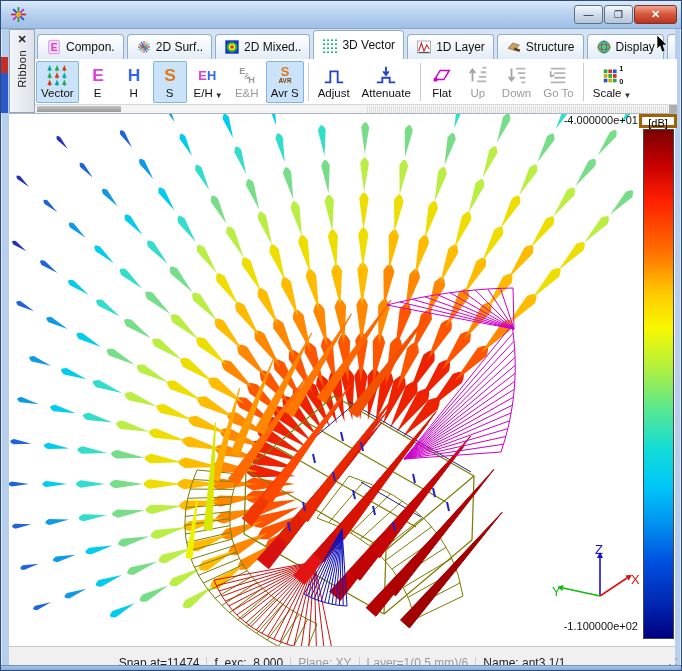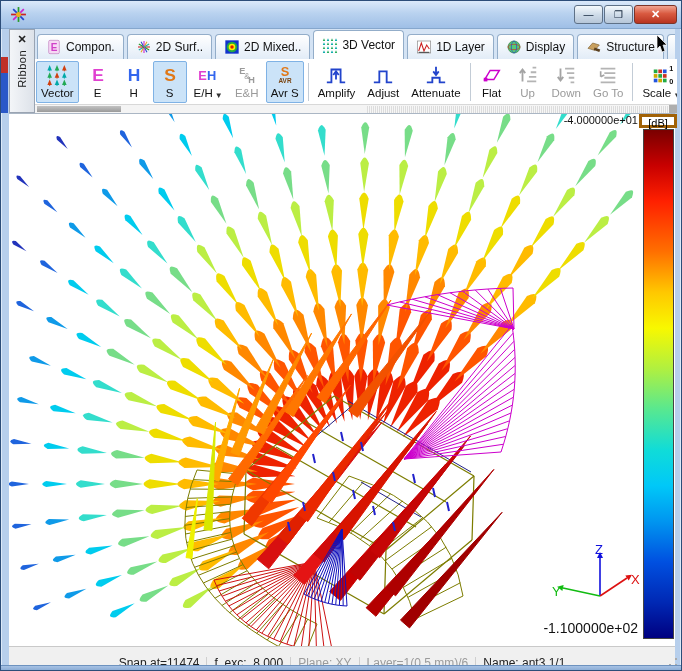--- a/index.html
+++ b/index.html
@@ -52,21 +52,21 @@
     background:repeating-linear-gradient(90deg,#dcdcdc 0 1px,#f6f6f6 1px 2px);}
   .hcap{position:absolute;right:0;top:0;width:8px;height:8px;background:#aeaeae;}
   
   .canvas{position:absolute;left:8px;top:112px;width:666px;height:533px;background:#fff;
     border-top:1px solid #aab6c4;box-sizing:border-box;}
   .canvas svg{position:absolute;left:0;top:0;}
   .cb-unit{position:absolute;right:-2px;top:0px;width:38px;height:14px;border:3px solid #a16207;
     background:#fff;font-size:11px;text-align:center;line-height:13px;box-sizing:border-box;}
   .cbar{position:absolute;right:1px;top:15px;width:31px;height:510px;border:1px solid #444;box-sizing:border-box;}
   .cb-max{position:absolute;right:37px;top:0;font-size:11px;color:#111;}
-  .cb-min{position:absolute;right:37px;top:506px;font-size:14px;color:#111;}
+  .cb-min{position:absolute;right:37px;top:506px;font-size:11px;color:#111;}
   
   .statusbar{position:absolute;left:8px;top:645px;width:666px;height:33px;background:#f0f0f0;
     border-top:1px solid #c9c9c9;box-sizing:border-box;display:flex;align-items:center;justify-content:center;}
   .sitem{font-size:12px;color:#222;white-space:pre;padding:0 7px;}
   .sitem.muted{color:#9b9b9b;}
   .ssep{width:1px;height:13px;background:#cfcfcf;}
   .grip{position:absolute;right:2px;bottom:2px;width:12px;height:12px;
     background:radial-gradient(circle at 9px 3px,#aaa 1px,transparent 1.5px),
                radial-gradient(circle at 9px 9px,#aaa 1px,transparent 1.5px),
                radial-gradient(circle at 3px 9px,#aaa 1px,transparent 1.5px);}
@@ -161,32 +161,32 @@
         <div class="tab">
           <span class="tabicon"><svg width="16" height="16" viewBox="0 0 24 24">
               <rect x="2" y="3" width="20" height="18" fill="#fff" stroke="#888"></rect>
               <path d="M4 18 L8 6 L12 18 L16 9 L20 15" stroke="#cc2222" stroke-width="1.6" fill="none"></path>
               <path d="M4 20 H20" stroke="#333" stroke-width="1.4"></path>
             </svg></span>
           <span>1D Layer</span>
         </div>
         <div class="tab">
           <span class="tabicon"><svg width="16" height="16" viewBox="0 0 24 24">
+              <polygon points="3,14 10,6 20,9 13,17" fill="#c8a060" stroke="#806030"></polygon>
+              <rect x="12" y="14" width="9" height="4" transform="rotate(20 16 16)" fill="#5a4020"></rect>
+            </svg></span>
+          <span>Structure</span>
+        </div>
+        <div class="tab">
+          <span class="tabicon"><svg width="16" height="16" viewBox="0 0 24 24">
               <circle cx="12" cy="12" r="9" fill="#58c878" stroke="#2a7a3a"></circle>
               <ellipse cx="12" cy="12" rx="9" ry="4" fill="none" stroke="#cc3322"></ellipse>
               <ellipse cx="12" cy="12" rx="4" ry="9" fill="none" stroke="#2244cc"></ellipse>
             </svg></span>
           <span>Display</span>
-        </div>
-        <div class="tab">
-          <span class="tabicon"><svg width="16" height="16" viewBox="0 0 24 24">
-              <polygon points="3,14 10,6 20,9 13,17" fill="#c8a060" stroke="#806030"></polygon>
-              <rect x="12" y="14" width="9" height="4" transform="rotate(20 16 16)" fill="#5a4020"></rect>
-            </svg></span>
-          <span>Structure</span>
         </div>
         <div class="tab">
           <span class="tabicon"><svg width="16" height="16" viewBox="0 0 24 24">
               <path d="M2 8 Q7 2 12 8 T22 8" stroke="#22aaaa" stroke-width="1.6" fill="none"></path>
               <path d="M2 13 Q7 7 12 13 T22 13" stroke="#2a9a2a" stroke-width="1.6" fill="none"></path>
               <path d="M2 18 Q7 12 12 18 T22 18" stroke="#2244cc" stroke-width="1.6" fill="none"></path>
             </svg></span>
         </div>
       </div>
   </div>
@@ -283,31 +283,20 @@
           <svg width="22" height="22" viewBox="0 0 24 24">
             <text x="12" y="13" text-anchor="middle" font-family="Liberation Sans" ,sans-serif="" font-size="14" font-weight="bold" fill="#e07818">S</text>
             <text x="12" y="21" text-anchor="middle" font-family="Liberation Sans" ,sans-serif="" font-size="7" font-weight="bold" fill="#7a4410">AVR</text>
           </svg>
         </span>
         <span class="tlabel">
           <span>Avr S</span>
         </span>
       </div>
       <div class="tsep"></div>
-      <div class="tbtn">
-        <span class="ticon">
-          <svg width="22" height="22" viewBox="0 0 24 24">
-            <path d="M2 20 H7 V6 H17 V20 H22" stroke="#2244cc" stroke-width="2" fill="none"></path>
-            <path d="M12 17 V10 M9 12 L12 8 L15 12" stroke="#2244cc" stroke-width="2" fill="none"></path>
-          </svg>
-        </span>
-        <span class="tlabel">
-          <span>Amplify</span>
-        </span>
-      </div>
       <div class="tbtn">
         <span class="ticon">
           <svg width="22" height="22" viewBox="0 0 24 24">
             <path d="M2 20 H8 V8 H16 V20 H22" stroke="#2244cc" stroke-width="2" fill="none"></path>
           </svg>
         </span>
         <span class="tlabel">
           <span>Adjust</span>
         </span>
       </div>

